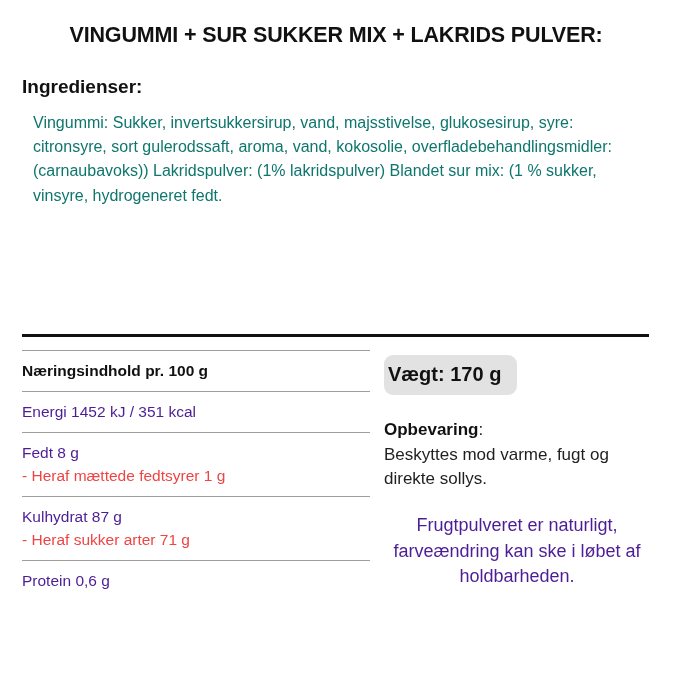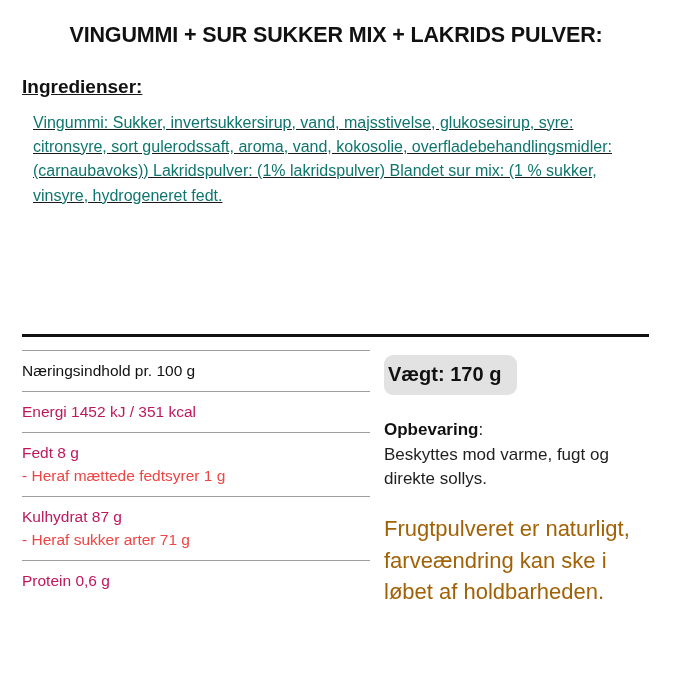--- a/index.html
+++ b/index.html
@@ -32,21 +32,20 @@
     color: #111111;
     margin: 0;
     padding-top: 22px;
     line-height: 1.25;
     white-space: nowrap;
   }
 
   
   .ingredients-block {
     margin-top: 26px;
-    text-decoration: underline;
   }
   .ingredients-heading {
     font-size: 19px;
     font-weight: bold;
     color: #111111;
     line-height: 1.3;
     margin: 0 0 6px 0;
   }
   .ingredients-body {
     font-size: 16px;
@@ -91,30 +90,30 @@
     border-collapse: collapse;
   }
   .nutrition-table td {
     padding: 0;
   }
   .nutri-row {
     border-top: 1.6px solid #9e9e9e;
     padding: 9px 0 9px 0;
   }
   .nutri-row.header-row {
-    font-weight: normal;
+    font-weight: bold;
     font-size: 15.5px;
     color: #111111;
     padding-top: 11px;
     padding-bottom: 11px;
   }
   .nutri-row .main-line {
     font-size: 15.5px;
     line-height: 1.45;
-    color: #be185d;
+    color: #4c1d95;
   }
   .nutri-row .sub-line {
     font-size: 15.5px;
     line-height: 1.45;
     color: #ef4444;
   }
 
   
   .weight-badge {
     display: inline-block;
@@ -139,23 +138,24 @@
     color: #111111;
   }
   .storage-colon {
     font-weight: normal;
   }
   .storage-text {
     margin-top: 1px;
   }
   .note-block {
     margin-top: 22px;
-    font-size: 22px;
+    font-size: 18px;
     line-height: 1.42;
-    color: #a16207;
+    color: #4c1d95;
+    text-align: center;
   }
 </style>
 </head>
 <body>
 
 <div class="page">
 
   <h1 class="product-title">VINGUMMI + SUR SUKKER MIX + LAKRIDS PULVER:</h1>
 
   <div class="ingredients-block">

